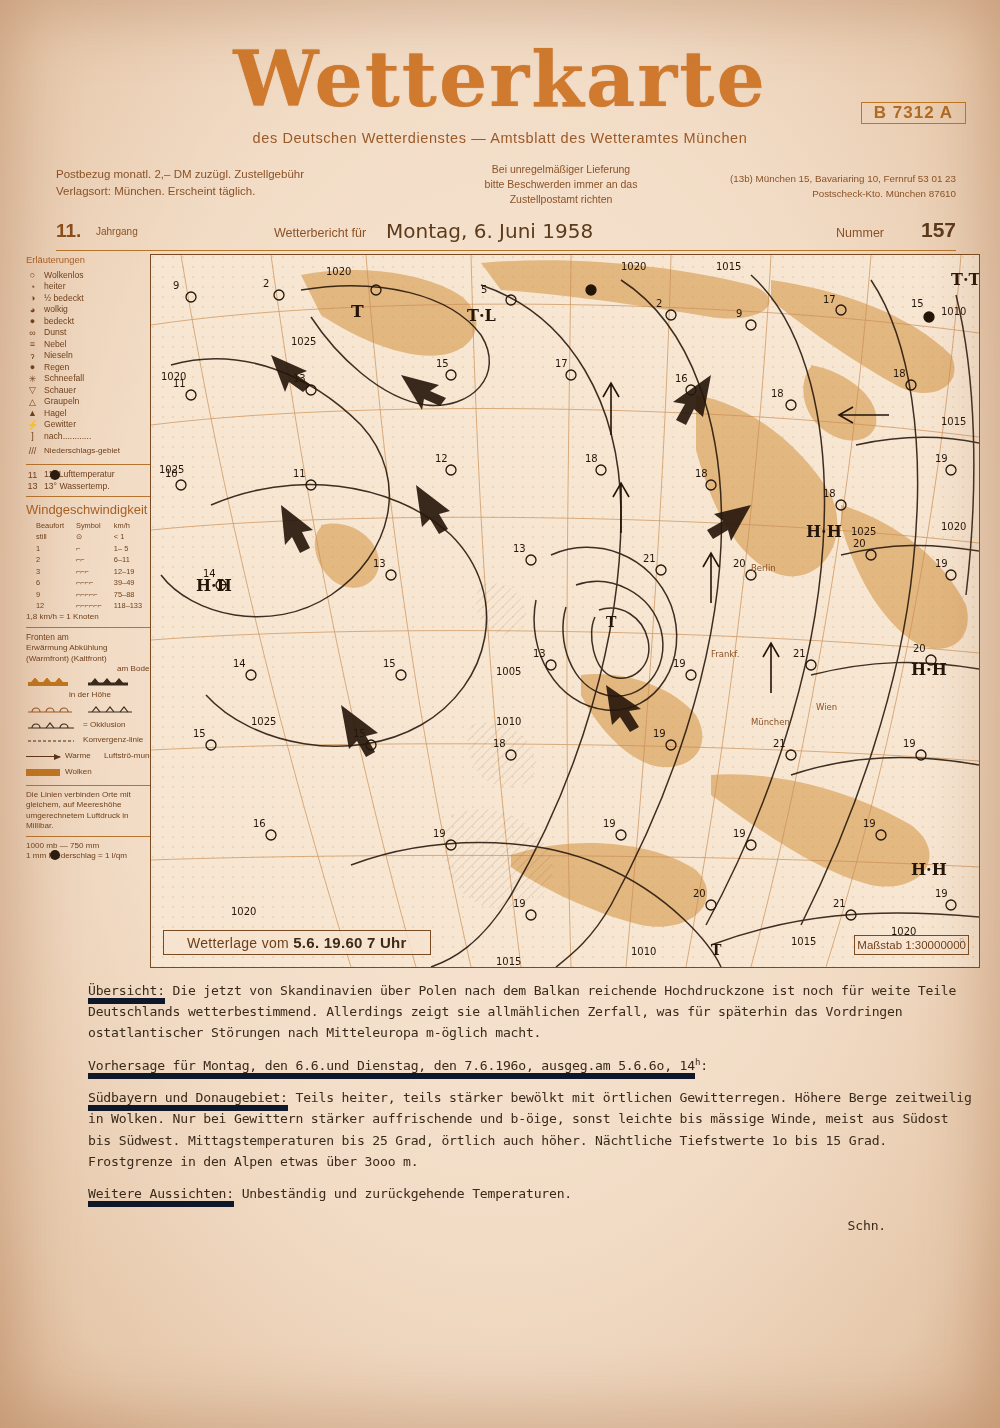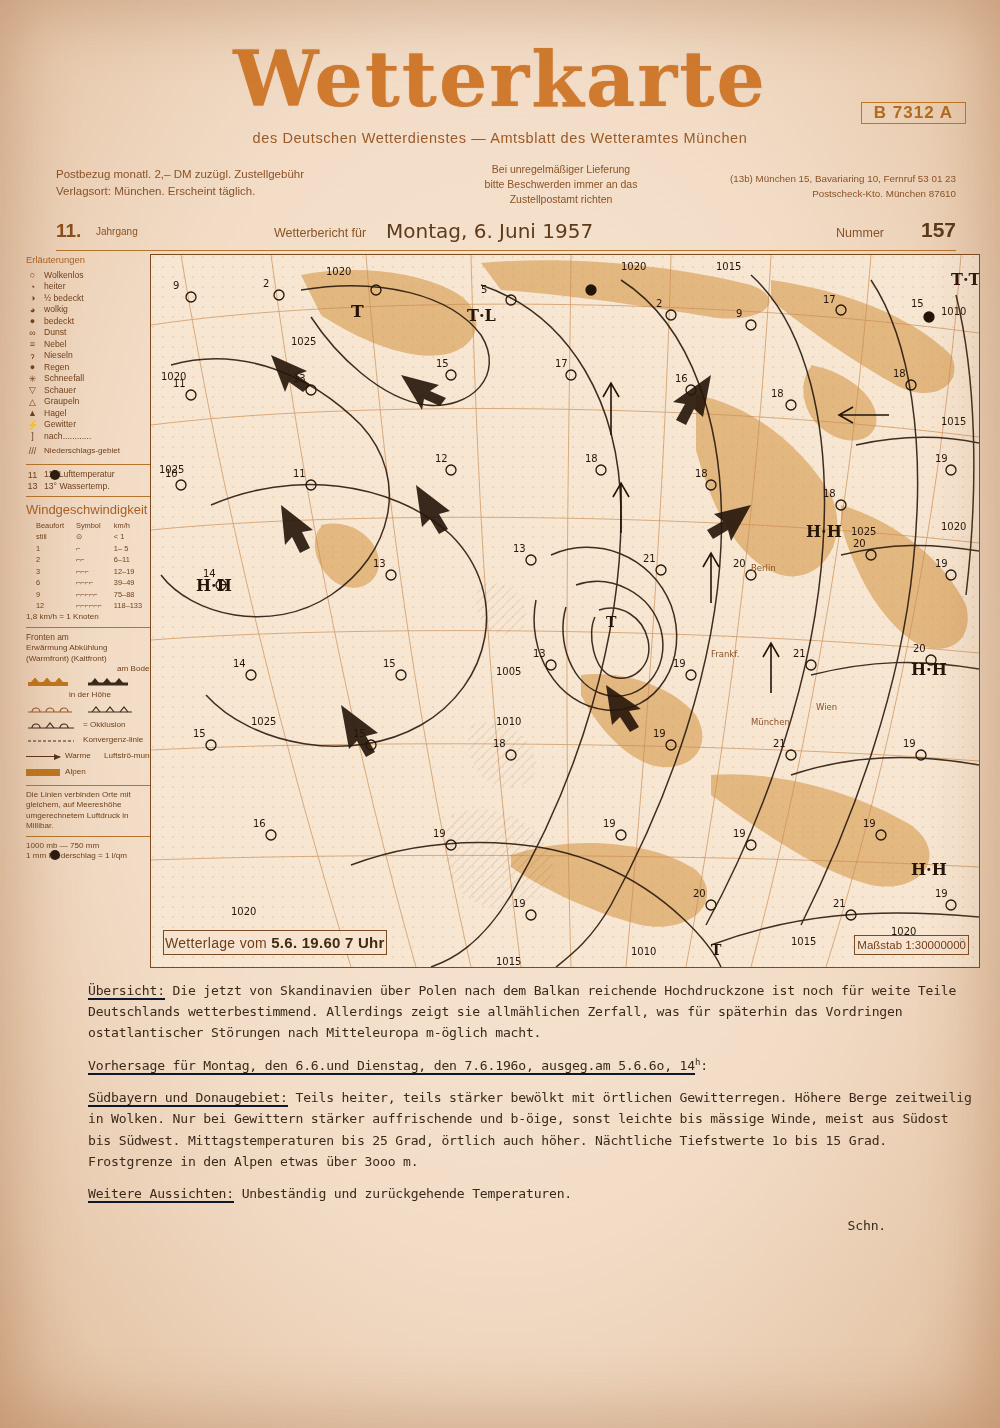--- a/index.html
+++ b/index.html
@@ -97,39 +97,39 @@
   .mapwrap{
     position:absolute;left:128px;top:240px;width:828px;height:712px;
     border:1.4px solid #7a4a20;
     background:#f6e3cf;
     overflow:hidden;
   }
   .mapimg{position:absolute;inset:0;}
   .wetterlage{
     position:absolute;left:12px;bottom:12px;
     border:1.3px solid #7a4a20;background:rgba(246,227,207,.82);
-    padding:3px 1px;font-size:14px;color:#6d3f1a;
+    padding:3px 23px;font-size:14px;color:#6d3f1a;
     letter-spacing:.3px;
   }
   .wetterlage b{color:#3f2a14;font-size:15px;}
   .massstab{
     position:absolute;right:10px;bottom:12px;
     border:1.3px solid #7a4a20;background:rgba(246,227,207,.82);
     padding:3px 2px;font-size:11.5px;color:#6d3f1a;
   }
 
   
   .report{
     position:absolute;left:66px;top:966px;width:890px;
     font-family:"DejaVu Sans Mono","Liberation Mono",monospace;
     font-size:13.1px;line-height:1.62;color:#3a2a1c;
     letter-spacing:-.2px;
   }
   .report p{margin:0 0 11px 0;}
-  .u{border-bottom:2px solid #0f172a;padding-bottom:0px;}
+  .u{border-bottom:6px solid #0f172a;padding-bottom:0px;}
   .sig{text-align:right;padding-right:92px;margin-top:6px;}
   sup{font-size:9px;}
 </style>
 </head>
 <body>
 
 <div class="paper"></div>
 
 <div class="sheet">
 
@@ -152,21 +152,21 @@
     <div class="info-right">
       <div>(13b) München 15, Bavariaring 10, Fernruf 53 01 23</div>
       <div>Postscheck-Kto. München 87610</div>
     </div>
   </div>
 
   <div class="issue">
     <span class="jg">11.</span>
     <span class="jgw">Jahrgang</span>
     <span class="wbf">Wetterbericht für</span>
-    <span class="date">Montag, 6. Juni 1957</span>
+    <span class="date">Montag, 6. Juni 1958</span>
     <span class="nr">Nummer</span>
     <span class="nrv">157</span>
   </div>
 
   <div class="legend">
     <div class="lg-title">Erläuterungen</div>
 
     <div class="lg-row">
         <span class="sym">○</span>
         <span>Wolkenlos</span>
@@ -327,21 +327,21 @@
       </svg>
       <span class="lg-small">Konvergenz-linie</span>
     </div>
     <div class="lg-row" style="height:16px">
       <span class="arrow-warm"></span>
       <span class="lg-small">Warme</span>
       <span class="lg-small" style="margin-left:auto">Luftströ-mung</span>
     </div>
     <div class="lg-row" style="height:16px">
       <span class="bar-cold"></span>
-      <span class="lg-small">Alpen</span>
+      <span class="lg-small">Wolken</span>
     </div>
     <div class="hr"></div>
     <div class="lg-small">Die Linien verbinden Orte mit gleichem, auf Meereshöhe umgerechnetem Luftdruck in Millibar.</div>
     <div class="hr"></div>
     <div class="lg-small">1000 mb — 750 mm</div>
     <div class="lg-small">1 mm Niederschlag = 1 l/qm</div>
     <span class="blk" style="position:absolute;left:24px;top:216px;"></span>
     <span class="blk" style="position:absolute;left:24px;top:596px;"></span>
   </div>
 

